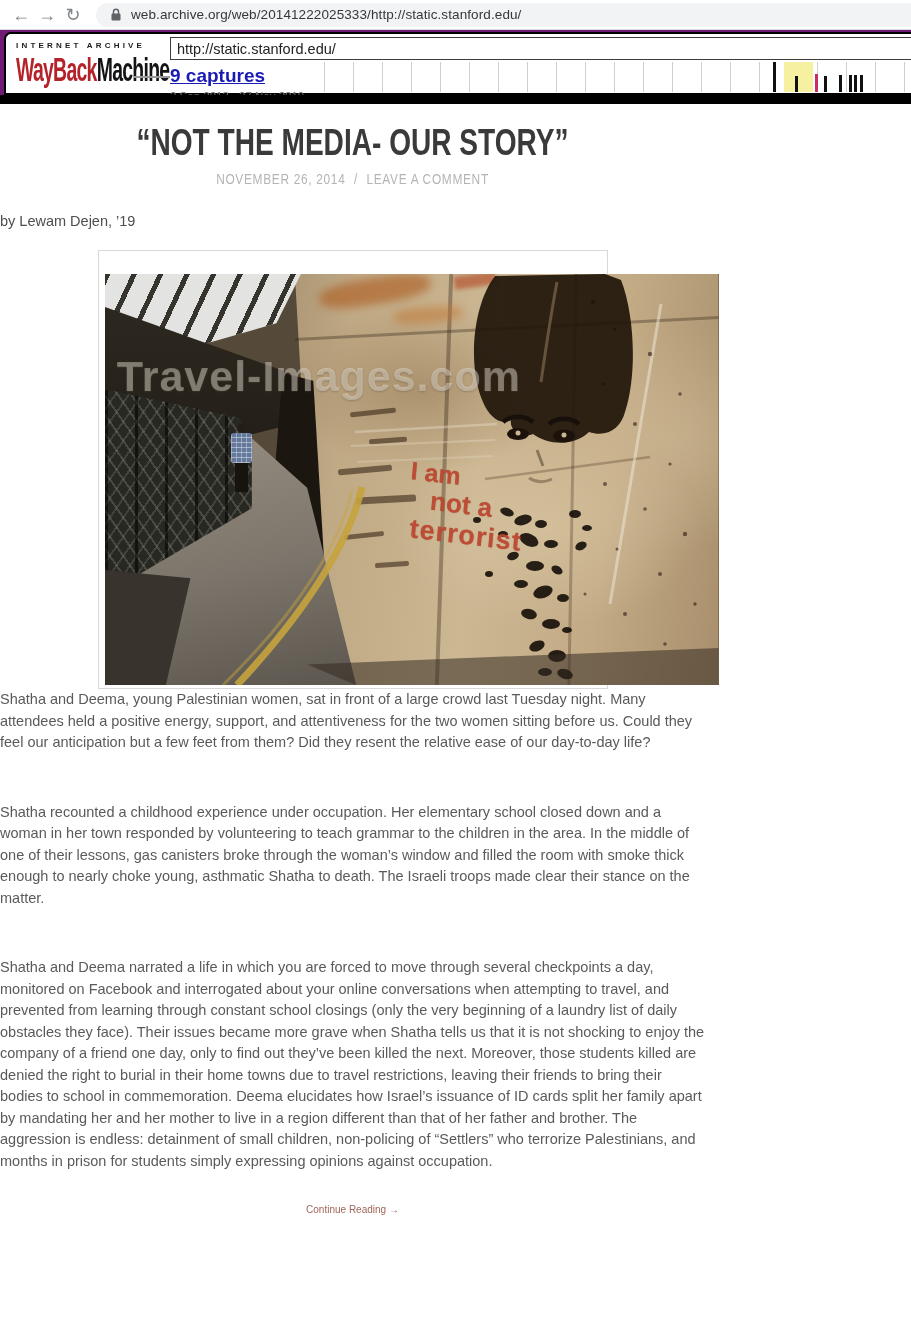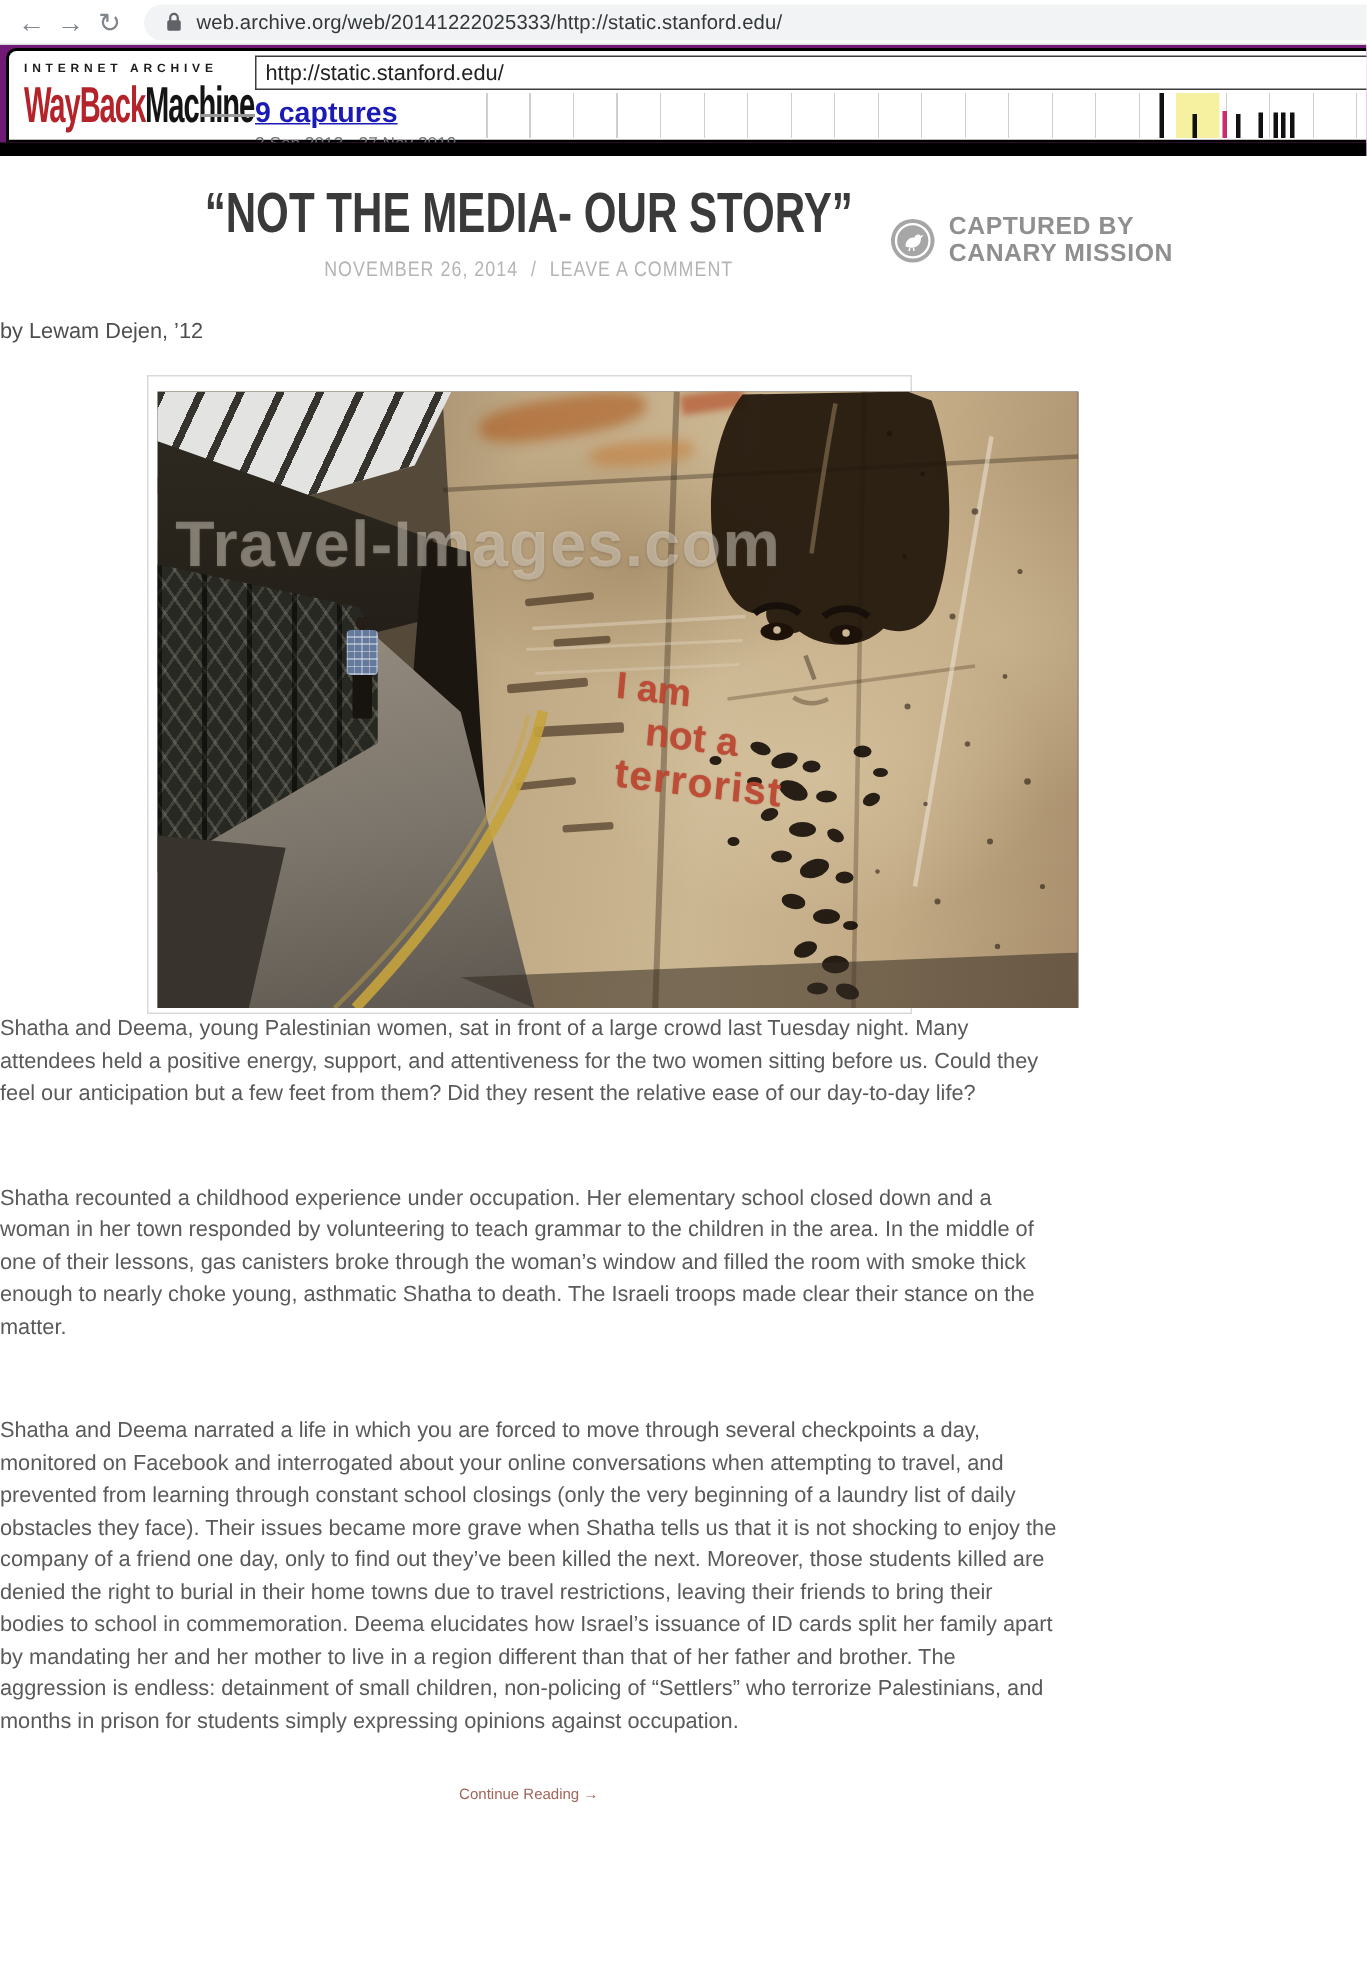--- a/index.html
+++ b/index.html
@@ -83,21 +83,21 @@
     display: flex; align-items: center; gap: 8px; cursor: pointer;
   }
   .canary-circle { width: 31px; height: 31px; flex: 0 0 auto; }
   .canary-text { font-size: 16.5px; color: #8f8f8f; line-height: 1.12; letter-spacing: .4px; font-weight: bold; white-space: nowrap; }
 
   .byline { margin-top: 26px; font-size: 14.5px; color: #4e4e4e; }
 
   
   .figure {
     width: 510px; margin: 21px auto 0 auto;
-    border: 1px solid #d9d9d9; padding: 10px 6px 3px 6px; background: #fff;
+    border: 1px solid #d9d9d9; padding: 23px 6px 3px 6px; background: #fff;
   }
   .caption { text-align: center; font-size: 14.5px; color: #636363; padding: 9px 0 6px 0; }
 
   .photo { width: 614px; height: 411px; position: relative; overflow: hidden; background: #55493a; cursor: pointer; }
   .photo * { position: absolute; }
   .ph-wall {
     inset: 0;
     clip-path: polygon(31% 0, 100% 0, 100% 100%, 40% 100%, 33% 52%);
     background:
       radial-gradient(220px 140px at 72% 62%, rgba(222,203,168,.55), transparent 70%),
@@ -212,35 +212,23 @@
   </div>
   <div class="wb-blackbar"></div>
 </div>
 
 <div class="content">
   <div class="article-header">
     <h1 class="article-title">“NOT THE MEDIA- OUR STORY”</h1>
     <div class="article-meta">
       <span>NOVEMBER 26, 2014</span><span class="meta-sep">/</span><a class="meta-link">LEAVE A COMMENT</a>
     </div>
-    <div class="canary-badge">
-      <svg class="canary-circle" viewBox="0 0 32 32">
-        <circle cx="16" cy="16" r="15" fill="#a6a6a6"></circle>
-        <circle cx="16" cy="16" r="11.5" fill="none" stroke="#ffffff" stroke-width="1.6"></circle>
-        <path d="M11 20 C11 15.5 14.5 13 17 14 C17.6 11.5 20.5 11 21.3 12.6 L23.6 12 L21.6 14.2 C22 18.2 18.6 21 14.2 20.8 Z" fill="#ffffff"></path>
-        <path d="M14 21 l-.6 2 M16.5 21 l.4 2" stroke="#ffffff" stroke-width="1"></path>
-      </svg>
-      <div class="canary-text">
-        <div>CAPTURED BY</div>
-        <div>CANARY MISSION</div>
-      </div>
-    </div>
-  </div>
-
-  <div class="byline">by Lewam Dejen, ’12</div>
+  </div>
+
+  <div class="byline">by Lewam Dejen, ’19</div>
 
   <div class="figure">
     <div class="photo">
       <div class="ph-wall"></div>
       <div class="ph-seam1"></div>
       <div class="ph-seam2"></div>
       <div class="ph-seam-h"></div>
       <div class="ph-sky"></div>
       <div class="ph-roof"></div>
       <div class="ph-corridor"></div>

